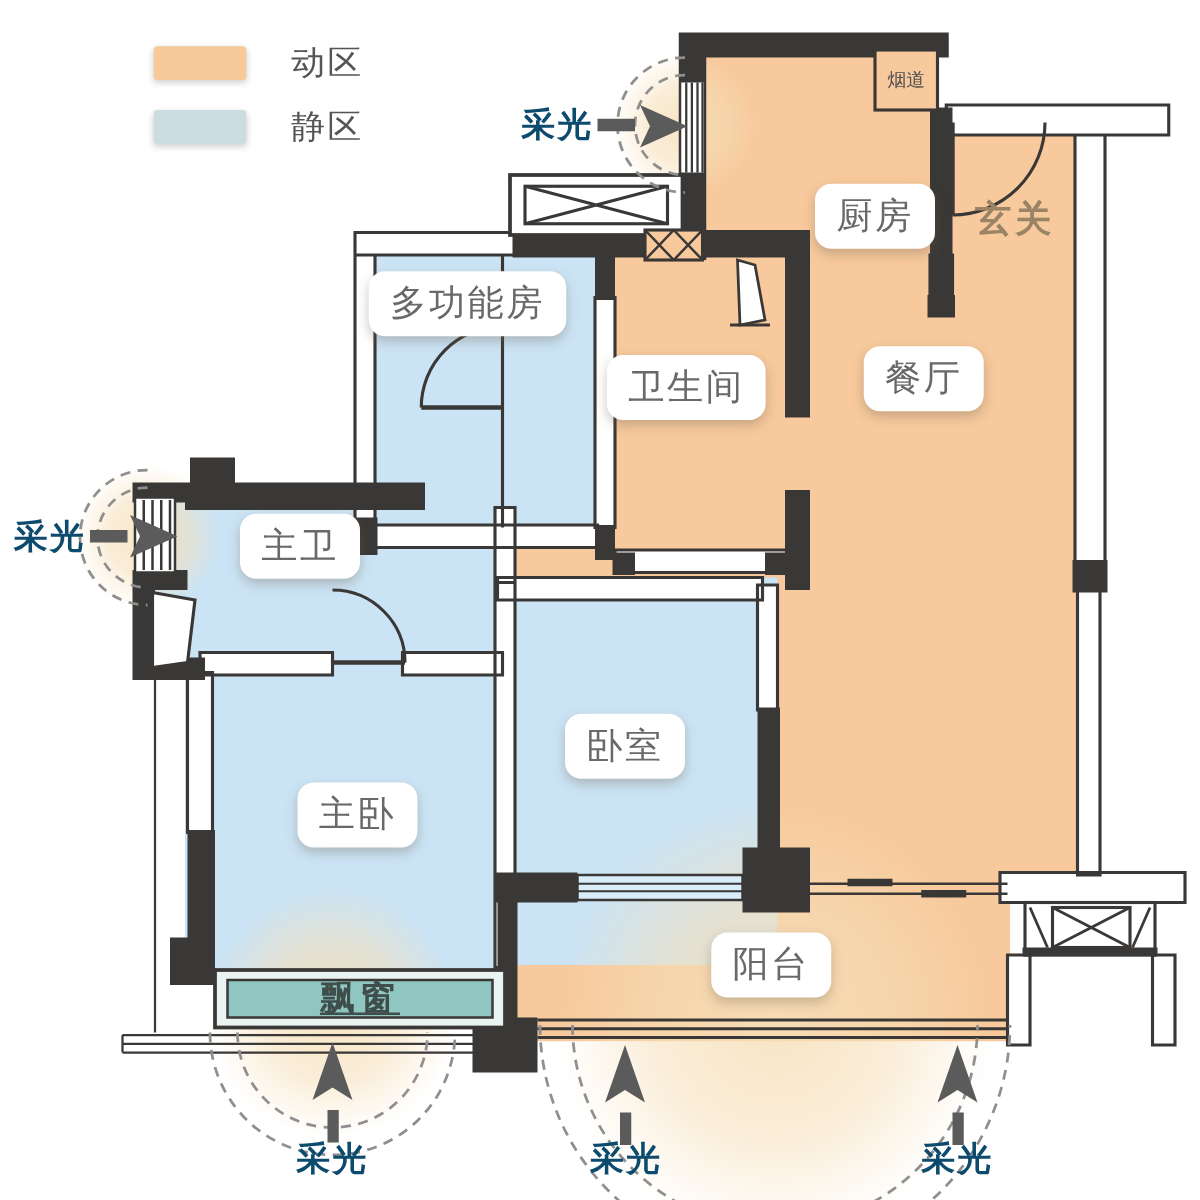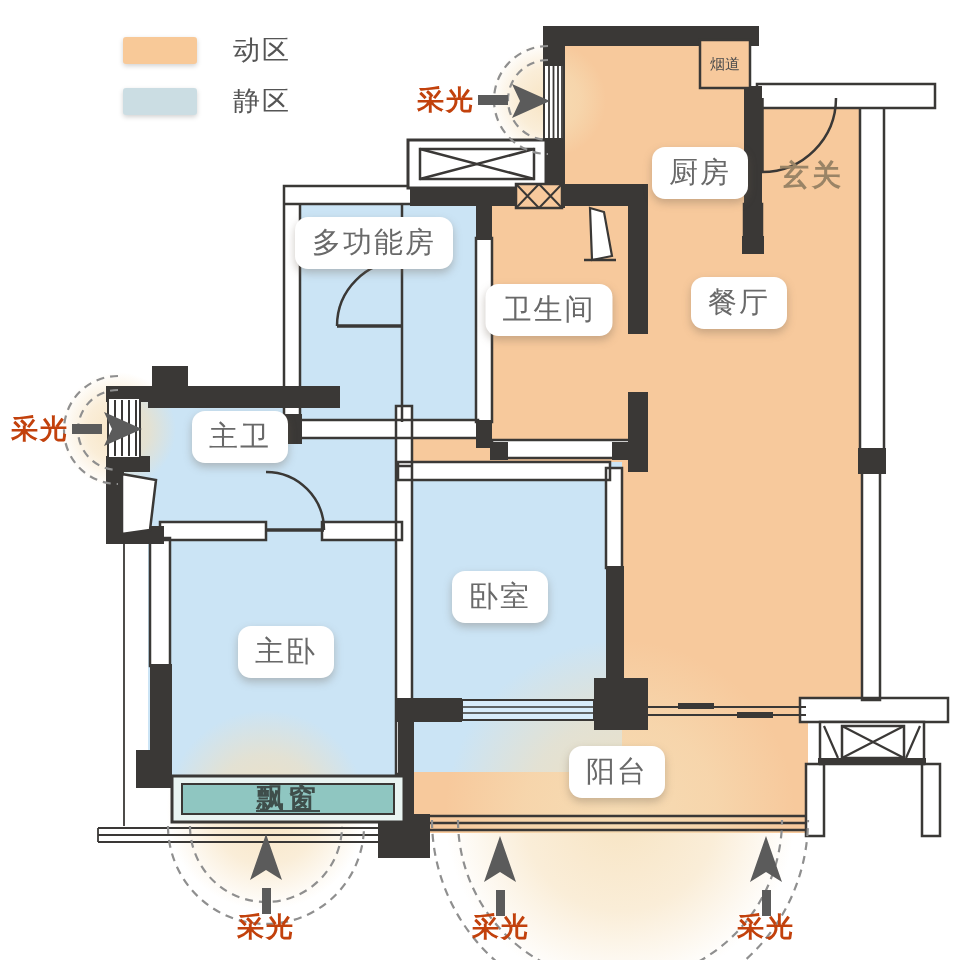--- a/index.html
+++ b/index.html
@@ -7,21 +7,21 @@
           font-family:"DejaVu Sans","Liberation Sans",sans-serif;}
   #plan-svg{position:absolute;left:0;top:0;}
   .pill{position:absolute;transform:translate(-50%,-50%);background:#fff;border-radius:13px;
         padding:6px 17px;font-size:29px;font-weight:normal;color:#696969;white-space:nowrap;
         box-shadow:0 4px 9px rgba(110,95,80,.35);letter-spacing:2px;}
   .plain{position:absolute;transform:translate(-50%,-50%);white-space:nowrap;font-weight:bold;}
   .hall-label{font-size:29px;color:#9A8466;font-weight:bold;letter-spacing:3px;}
   .flue-label{font-size:15px;color:#4d4d4d;font-weight:normal;}
   .bay-label{font-size:28px;color:#3F4E4B;letter-spacing:4px;text-decoration:underline;}
   .light-label{position:absolute;transform:translate(-50%,-50%);font-size:27px;font-weight:bold;
-        color:#c2410c;white-space:nowrap;letter-spacing:2px;}
+        color:#0c4a6e;white-space:nowrap;letter-spacing:2px;}
   .legend{position:absolute;left:95px;top:32px;}
   .legend-row{display:flex;align-items:center;margin-bottom:15px;padding-left:28px;}
   .swatch{width:74px;height:27px;border-radius:3px;box-shadow:0 2px 5px rgba(0,0,0,.18);}
   .legend-text{margin-left:36px;font-size:27px;color:#555;letter-spacing:2px;}
 </style>
 </head>
 <body>
 
 <div id="canvas">
 

